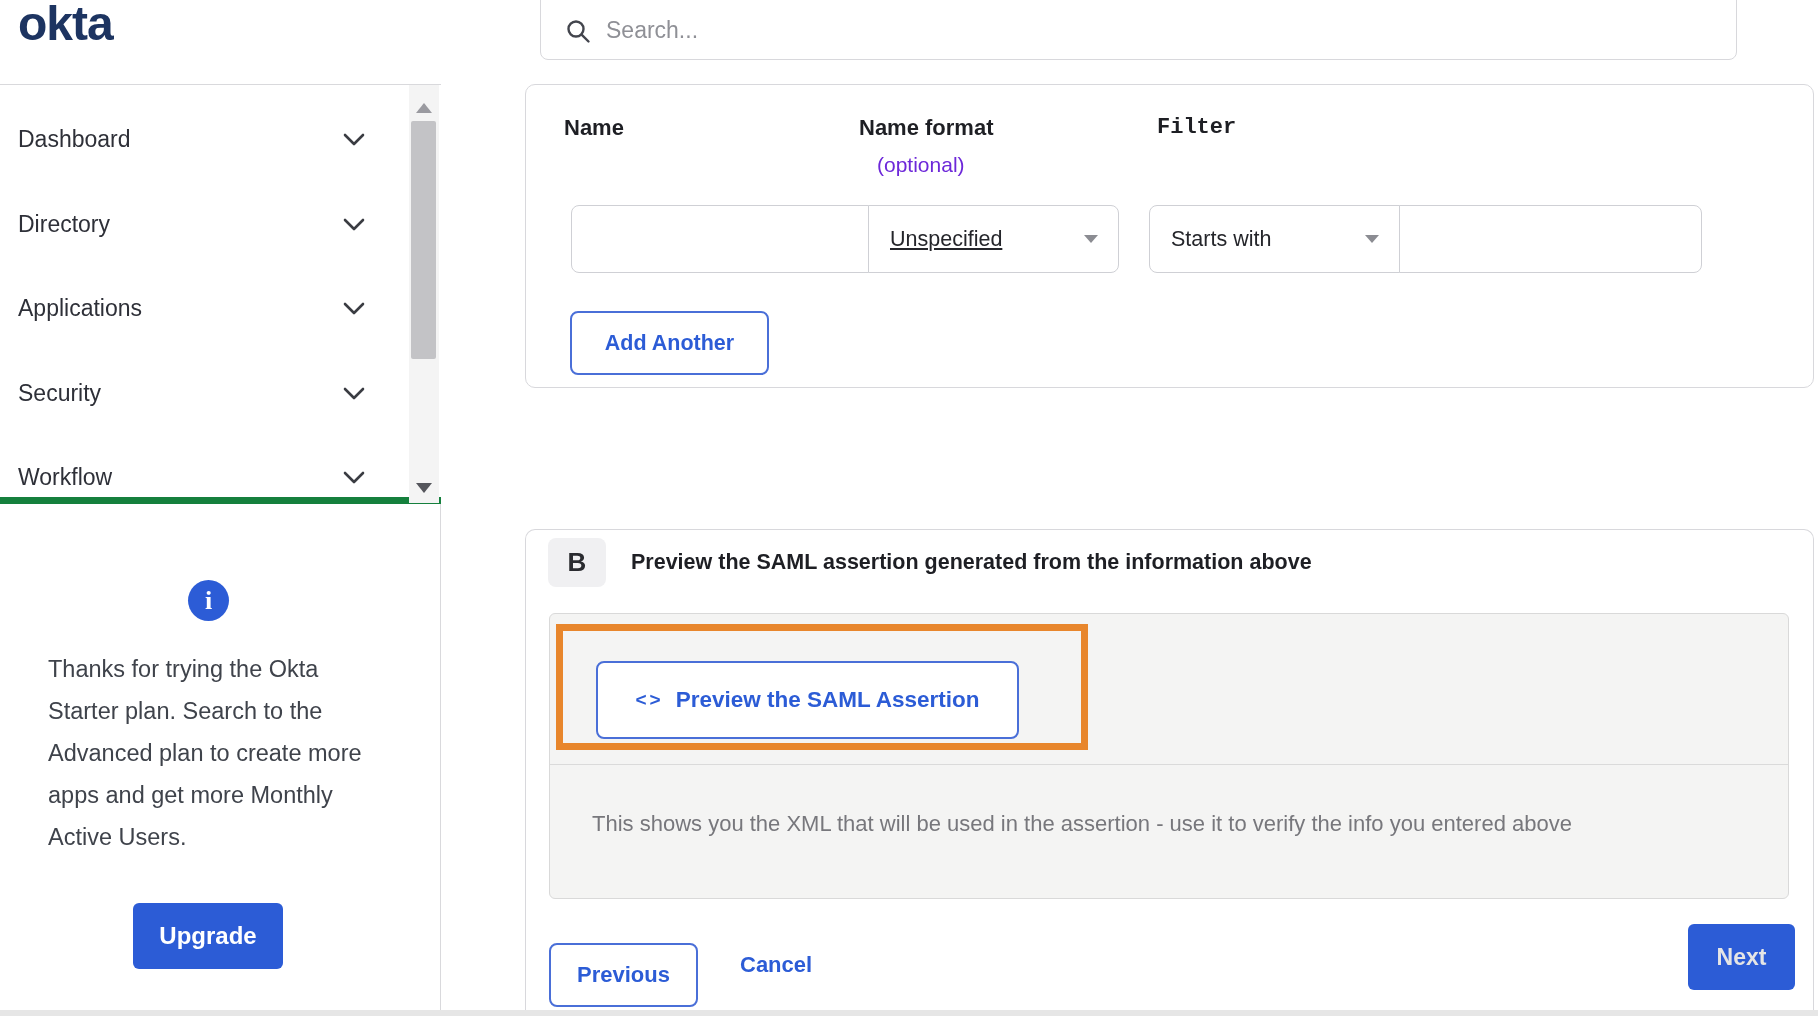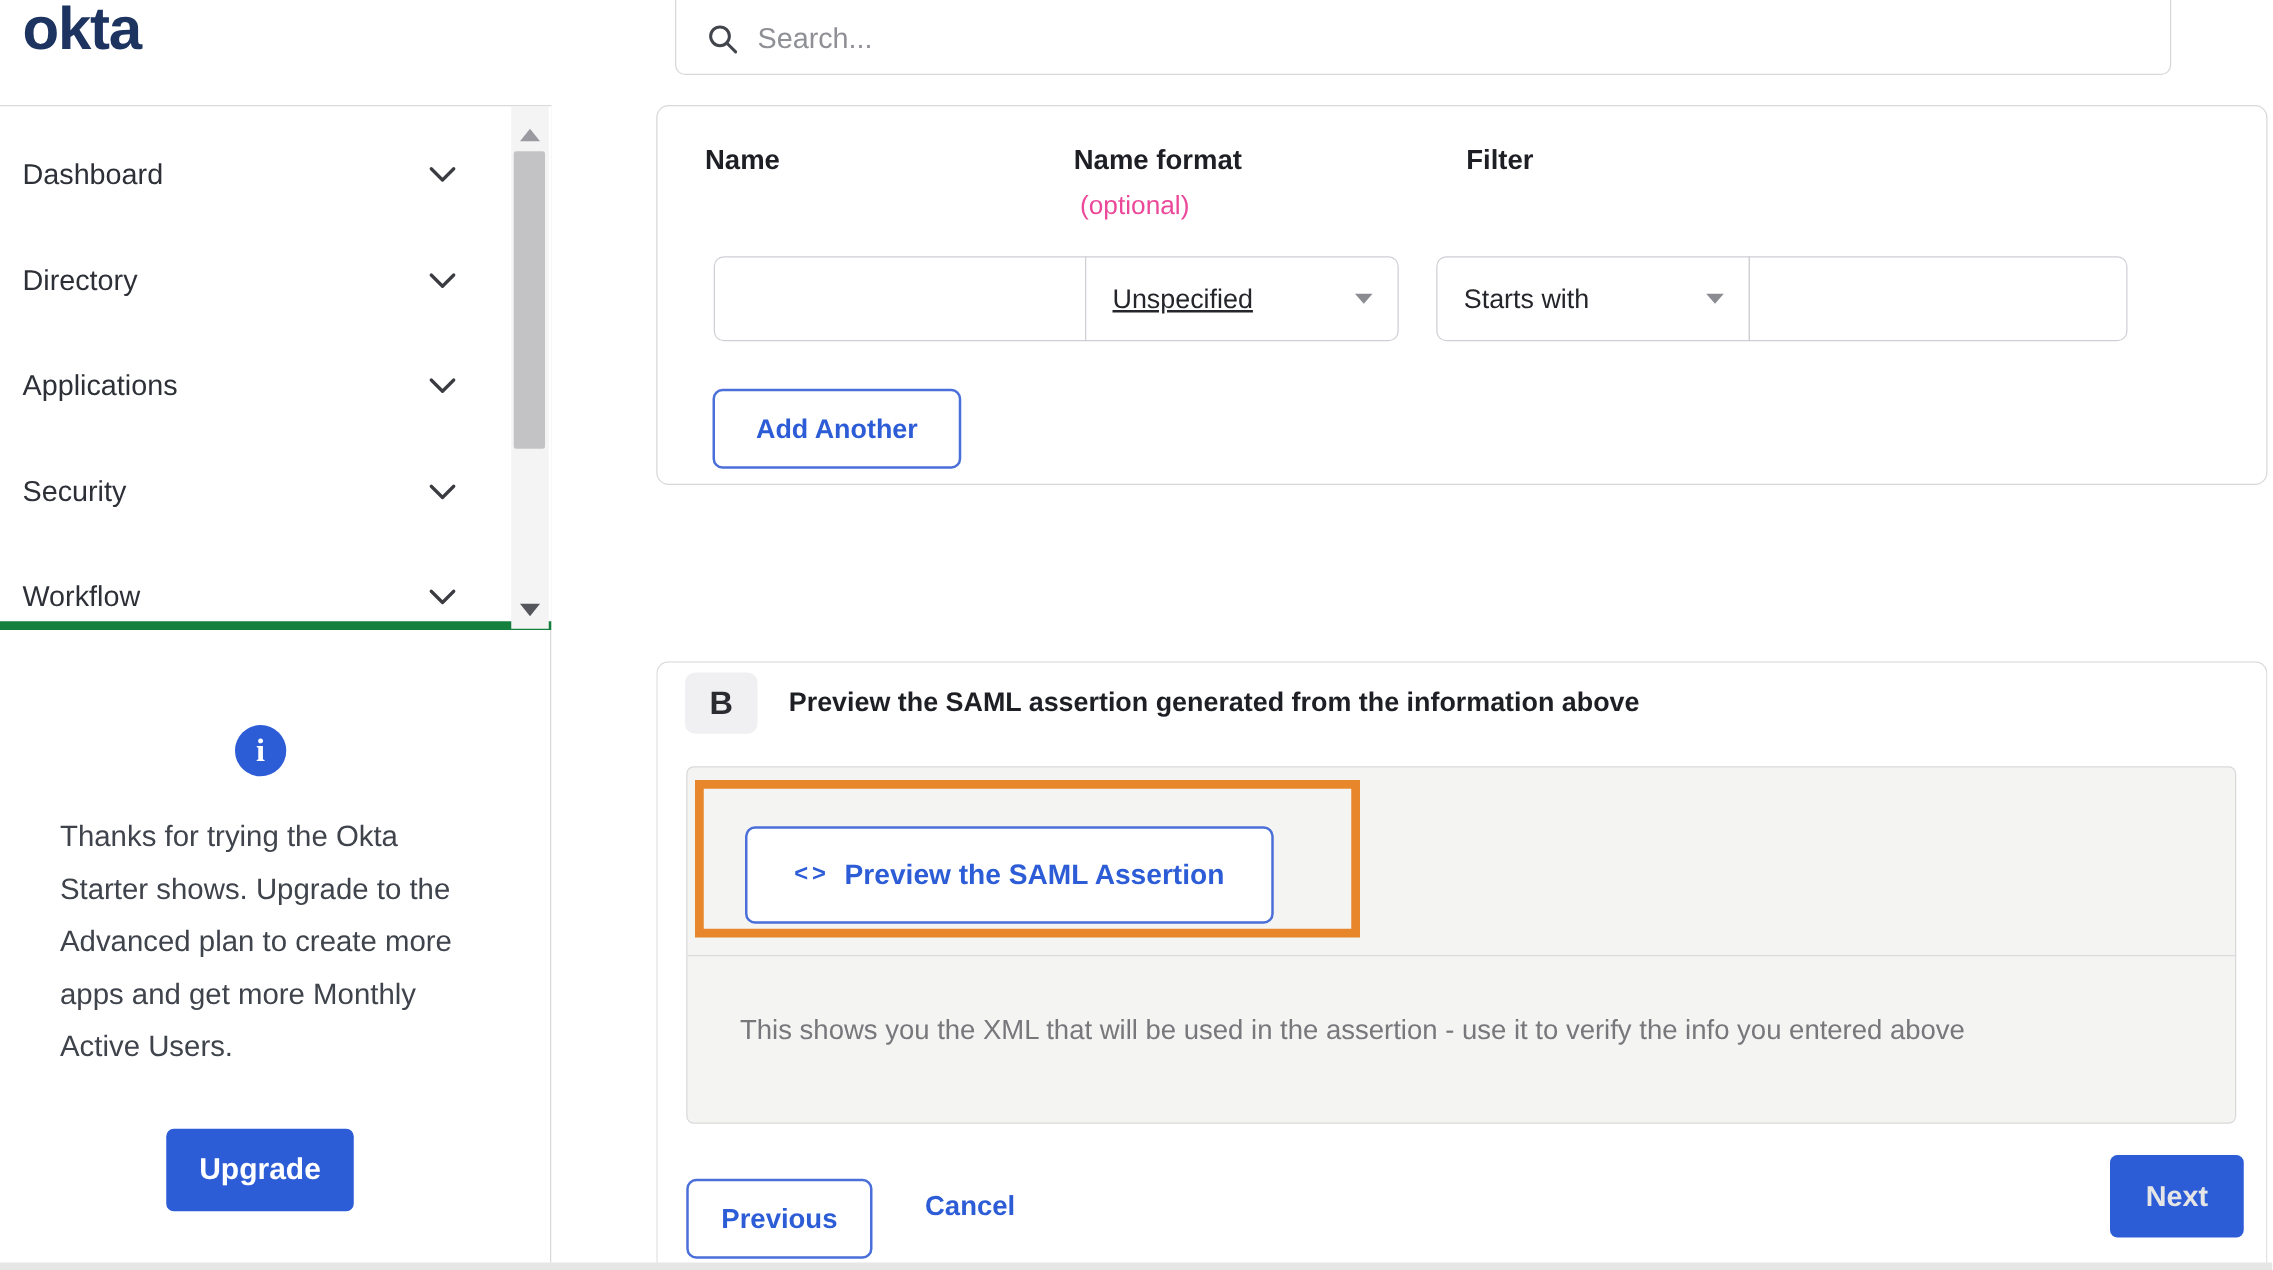--- a/index.html
+++ b/index.html
@@ -74,21 +74,21 @@
   .upgrade-btn{
     left:133px;top:903px;width:150px;height:66px;
     background:var(--blue);color:#fff;border:none;border-radius:6px;
     font-size:24px;font-weight:700;font-family:"Liberation Sans",sans-serif;cursor:pointer;
   }
 
   
   .card{background:#fff;border:1px solid var(--border);border-radius:10px;}
   .card-a{left:525px;top:84px;width:1289px;height:304px;}
   .f-label{position:absolute;top:30px;font-size:22px;font-weight:700;color:#1e1f24;}
-  .f-optional{position:absolute;left:338px;top:68px;font-size:21px;color:#ec4899;}
+  .f-optional{position:absolute;left:351px;top:68px;font-size:21px;color:#6d28d9;}
   .t-input{
     position:absolute;top:120px;height:68px;background:#fff;
     border:1px solid var(--input-border);outline:none;
     font-size:21px;padding:0 16px;font-family:"Liberation Sans",sans-serif;color:#1e1f24;
   }
   .sel{
     position:absolute;top:120px;height:68px;background:#fff;
     border:1px solid var(--input-border);
     display:flex;align-items:center;justify-content:space-between;
     padding:0 20px 0 21px;font-size:21.5px;color:#25262b;cursor:pointer;
@@ -194,28 +194,28 @@
   </div>
 </div>
 
 <div class="abs scrolltrack">
   <div class="scroll-up"></div>
   <div class="scroll-thumb"></div>
   <div class="scroll-down"></div>
 </div>
 
 <div class="abs info-badge">i</div>
-<div class="abs plan-msg">Thanks for trying the Okta Starter shows. Upgrade to the Advanced plan to create more apps and get more Monthly Active Users.</div>
+<div class="abs plan-msg">Thanks for trying the Okta Starter plan. Search to the Advanced plan to create more apps and get more Monthly Active Users.</div>
 <button class="abs upgrade-btn">Upgrade</button>
 
 <div class="abs card card-a">
   <div class="f-label" style="left:38px;">Name</div>
   <div class="f-label" style="left:333px;">Name format</div>
   <div class="f-optional">(optional)</div>
-  <div class="f-label" style="left:647px;">Filter</div>
+  <div class="f-label" style="left:631px;font-family:Liberation Mono, monospace;">Filter</div>
 
   <input class="t-input rl" style="left: 45px; width: 298px;">
   <div class="sel rr" style="left:342px;width:251px;text-decoration:underline;">
     <span>Unspecified</span>
     <span class="caret"></span>
   </div>
 
   <div class="sel rl" style="left:623px;width:251px;">
     <span>Starts with</span>
     <span class="caret"></span>

